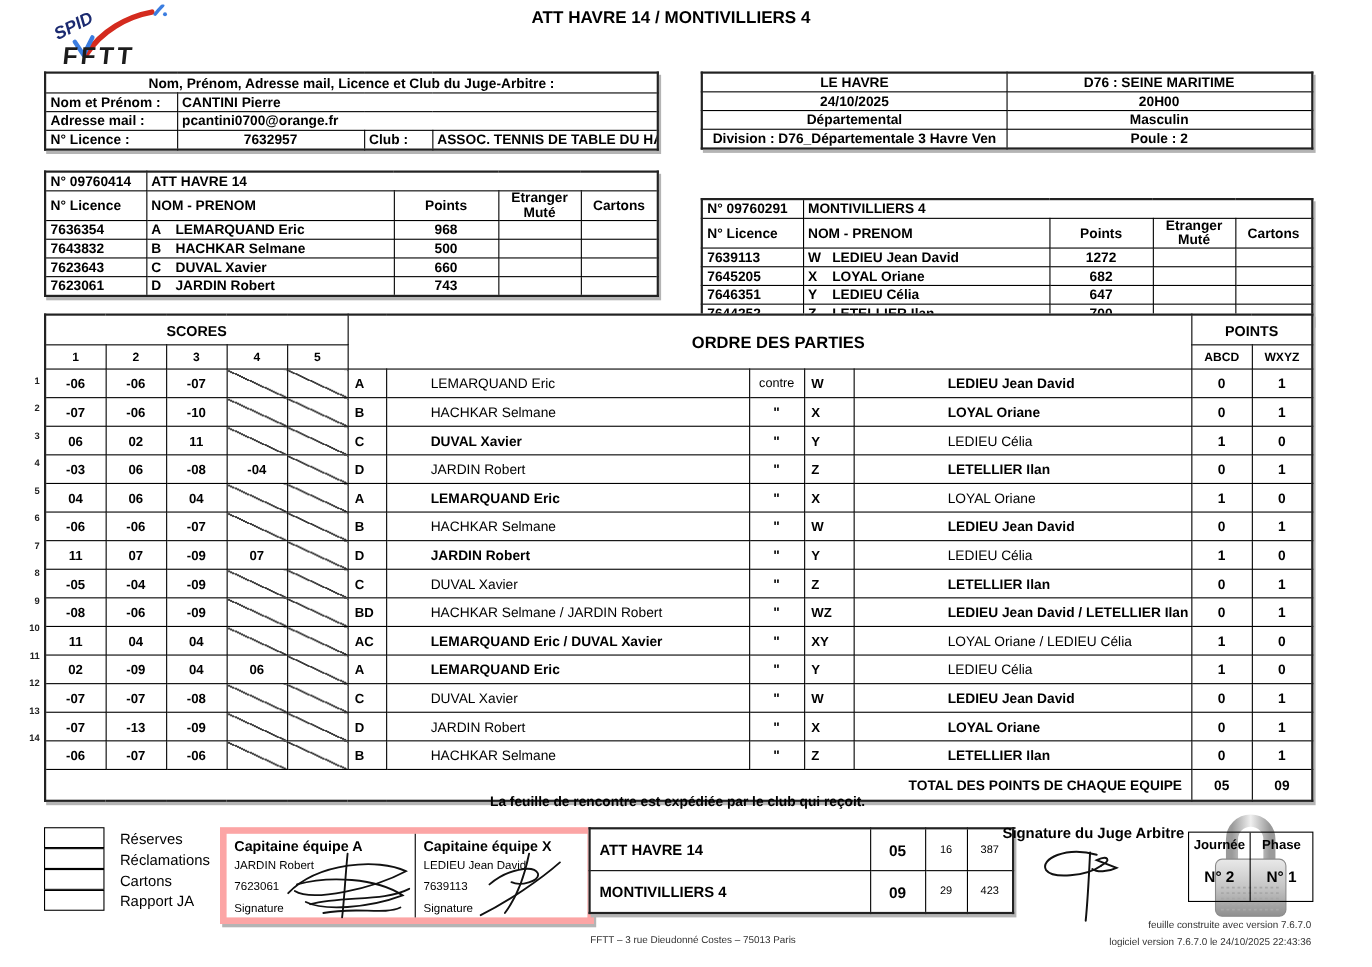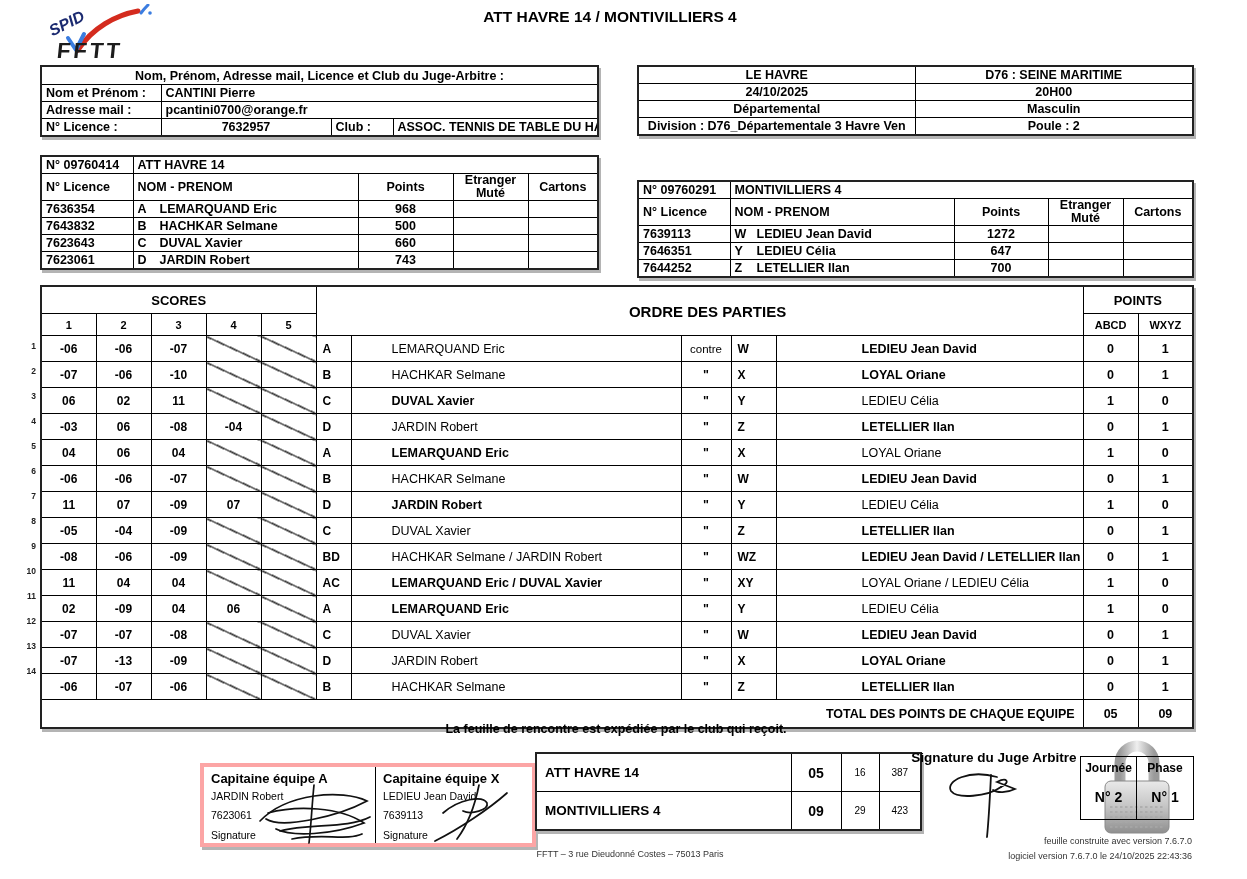--- a/index.html
+++ b/index.html
@@ -32,21 +32,21 @@
   #main-tbl .vs{text-align:center;font-size:11.5px;}
   #main-tbl .vs.bold{font-weight:bold;font-size:12.5px;}
   #main-tbl .pt{font-weight:bold;text-align:center;font-size:12.5px;}
   #main-tbl .total-label{font-weight:bold;font-size:12.5px;text-align:right;padding-right:8px;height:27px;margin-left:44px;}
   
   .rownum{height:25px;line-height:25px;font-size:8.5px;font-weight:bold;color:#222;text-align:right;width:12px;}
   
   .chkrow{display:flex;align-items:center;height:19px;}
   .chkbox{width:55px;height:19px;border:1.5px solid #000;box-sizing:border-box;background:#fff;margin-top:-1.5px;}
   .chklabel{margin-left:14px;font-size:13.5px;}
-  #captains{border:4px solid #fca5a5;display:flex;margin-top:11px;}
+  #captains{border:6px solid #fca5a5;display:flex;}
   .cap-cell{position:relative;padding:4px 7px;box-sizing:border-box;}
   .cap-title{font-size:13px;font-weight:bold;}
   .cap-name{font-size:10.5px;margin-top:4px;}
   .cap-lic{font-size:10.5px;margin-top:7px;}
   .cap-sig{font-size:10.5px;margin-top:8px;}
   .sigA{position:absolute;left:48px;top:12px;}
   #results td{border:1.5px solid #000;height:37px;}
   #results .rteam{font-size:13.5px;font-weight:bold;padding-left:8px;}
   #results .rpts{font-size:14px;font-weight:bold;text-align:center;}
   #results .rsm{font-size:10px;text-align:center;}
@@ -212,20 +212,27 @@
     </tr>
 
     <tr style="height:17px;">
       <td>7639113</td>
       <td><span class="pletter">W</span><span>LEDIEU  Jean David</span></td>
       <td class="ctr">1272</td>
       <td></td>
       <td></td>
     </tr>
 
+    <tr style="height:17px;">
+      <td>7645205</td>
+      <td><span class="pletter">X</span><span>LOYAL  Oriane</span></td>
+      <td class="ctr">682</td>
+      <td></td>
+      <td></td>
+    </tr>
 
     <tr style="height:17px;">
       <td>7646351</td>
       <td><span class="pletter">Y</span><span>LEDIEU  Célia</span></td>
       <td class="ctr">647</td>
       <td></td>
       <td></td>
     </tr>
 
     <tr style="height:17px;">
@@ -515,20 +522,43 @@
       <tr>
         <td colspan="10" class="total-label">TOTAL DES POINTS DE CHAQUE EQUIPE</td>
         <td class="pt">05</td>
         <td class="pt">09</td>
       </tr>
     </tbody>
   </table>
 
   <div class="abs b ctr" style="left:40px;top:722px;width:1152px;font-size:12.5px;">La feuille de rencontre est expédiée par le club qui reçoit.</div>
 
+  <div class="abs" style="left:40px;top:753px;">
+
+    <div class="chkrow">
+      <div class="chkbox"></div>
+      <div class="chklabel">Réserves</div>
+    </div>
+
+    <div class="chkrow">
+      <div class="chkbox"></div>
+      <div class="chklabel">Réclamations</div>
+    </div>
+
+    <div class="chkrow">
+      <div class="chkbox"></div>
+      <div class="chklabel">Cartons</div>
+    </div>
+
+    <div class="chkrow">
+      <div class="chkbox"></div>
+      <div class="chklabel">Rapport JA</div>
+    </div>
+
+  </div>
 
   <div id="captains" class="abs sh" style="left:200px;top:752px;width:328px;height:76px;">
     <div class="cap-cell" style="width:172px;border-right:1.5px solid #000;">
       <div class="cap-title">Capitaine équipe A</div>
       <div class="cap-name">JARDIN Robert</div>
       <div class="cap-lic">7623061</div>
       <div class="cap-sig">Signature</div>
       <svg class="sigA" width="135" height="70" viewBox="0 0 135 70">
         <g fill="none" stroke="#111" stroke-width="1.7" stroke-linecap="round">
           <path d="M8,42 C35,14 90,10 115,22 C85,38 30,50 14,40"></path>

